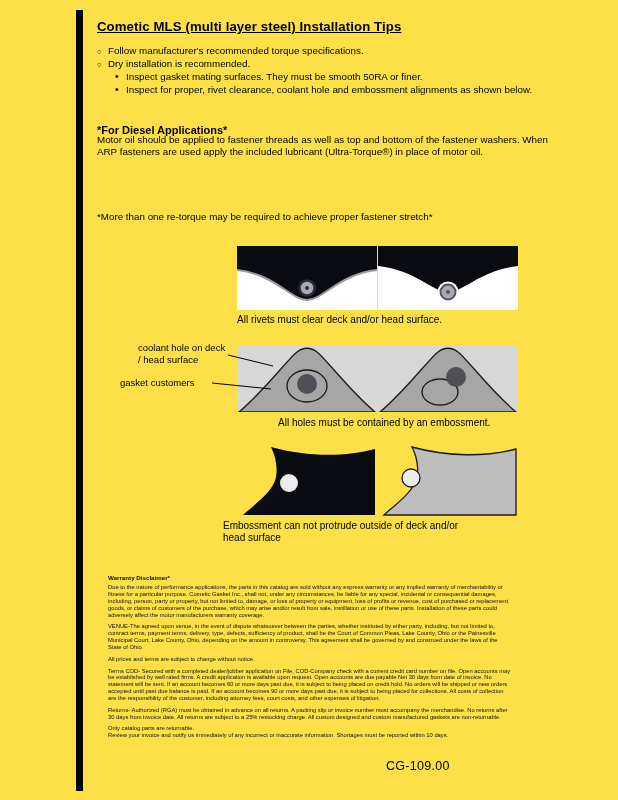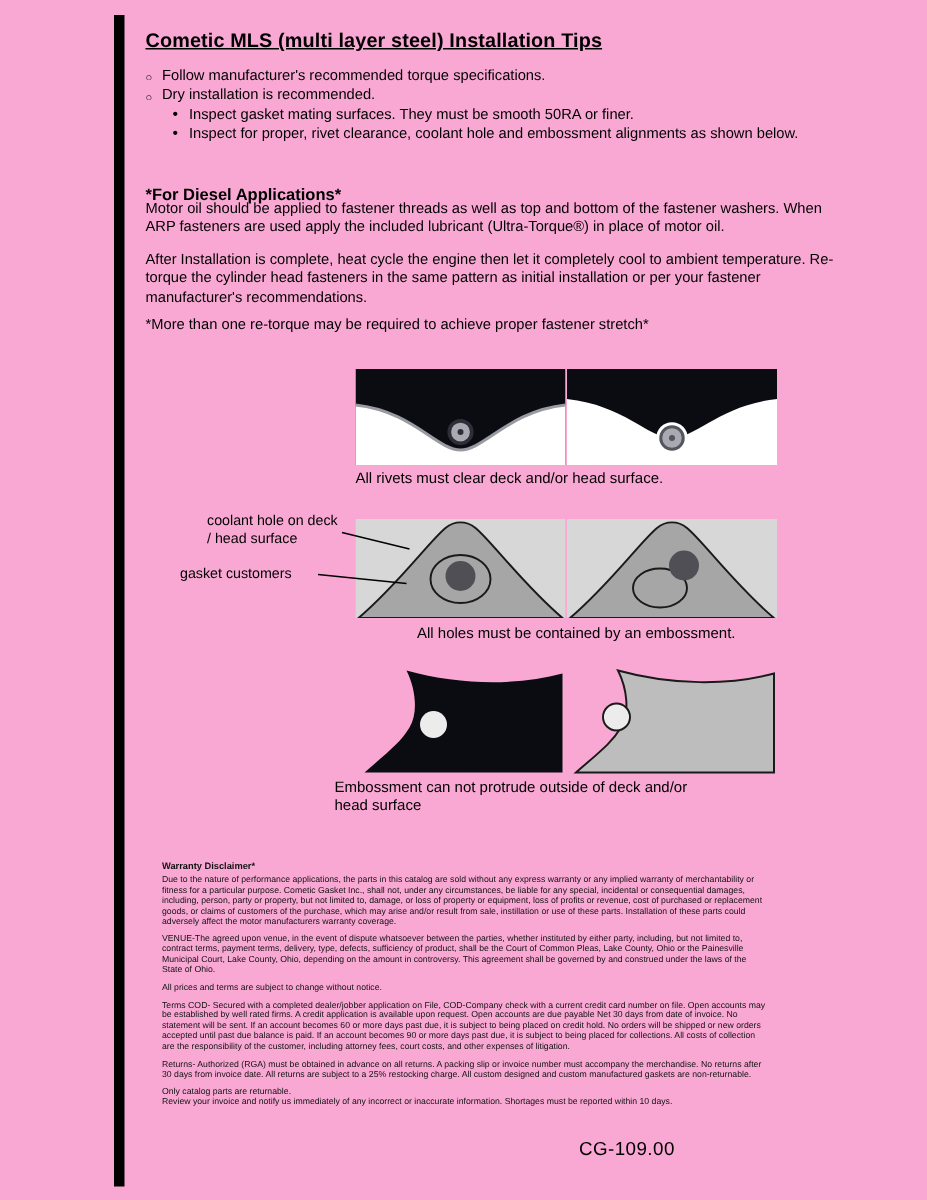--- a/index.html
+++ b/index.html
@@ -3,21 +3,21 @@
 <meta charset="utf-8">
 <style>
   * { margin:0; padding:0; box-sizing:border-box; }
   html,body { width:618px; height:800px; }
   body {
     background:#ffffff;
     font-family:"Liberation Sans", sans-serif;
     color:#000;
     -webkit-font-smoothing:antialiased;
   }
-  .page { position:relative; width:618px; height:800px; background:#f9a8d4; overflow:hidden; }
+  .page { position:relative; width:618px; height:800px; background:#fde047; overflow:hidden; }
   .abs { position:absolute; }
 
   .left-bar { position:absolute; left:76px; top:10px; width:7px; height:781px; background:#000; }
 
   .title {
     font-size:13.2px; font-weight:bold; text-decoration:underline;
     letter-spacing:0.1px; white-space:nowrap;
   }
 
   .bullets { list-style:none; }
@@ -56,21 +56,20 @@
     <li class="l1">Follow manufacturer's recommended torque specifications.</li>
     <li class="l1">Dry installation is recommended.</li>
     <li class="l2">Inspect gasket mating surfaces.  They must be smooth 50RA or finer.</li>
     <li class="l2">Inspect for proper, rivet clearance, coolant hole and embossment alignments as shown below.</li>
   </ul>
 
   <div class="abs sec-heading" style="left:97px; top:124px;text-align:right;">*For Diesel Applications*</div>
 
   <p class="abs body-p" style="left:97px; top:134px; width:468px;">Motor oil should be applied to fastener threads as well as top and bottom of the fastener washers. When ARP fasteners are used apply the included lubricant (Ultra-Torque®) in place of motor oil.</p>
 
-  <p class="abs body-p" style="left:97px; top:168px; width:468px;">After Installation is complete, heat cycle the engine then let it completely cool to ambient temperature. Re-torque the cylinder head fasteners in the same pattern as initial installation or per your fastener manufacturer's recommendations.</p>
 
   <p class="abs body-p" style="left:97px; top:211px; width:468px;">*More than one re-torque may be required to achieve proper fastener stretch*</p>
 
   <div class="abs dg-label" style="left:237px; top:229px;">RIGHT</div>
   <div class="abs dg-label" style="left:378px; top:229px;">WRONG</div>
 
   <div class="abs fig" style="left:237px; top:246px; height:64px;">
     <svg viewBox="0 0 140 64">
       <rect width="140" height="64" fill="#0b0b12"></rect>
       <path d="M0,24 C38,28 54,54 70,54 C86,54 102,28 140,24 L140,64 L0,64 Z" fill="#ffffff"></path>

